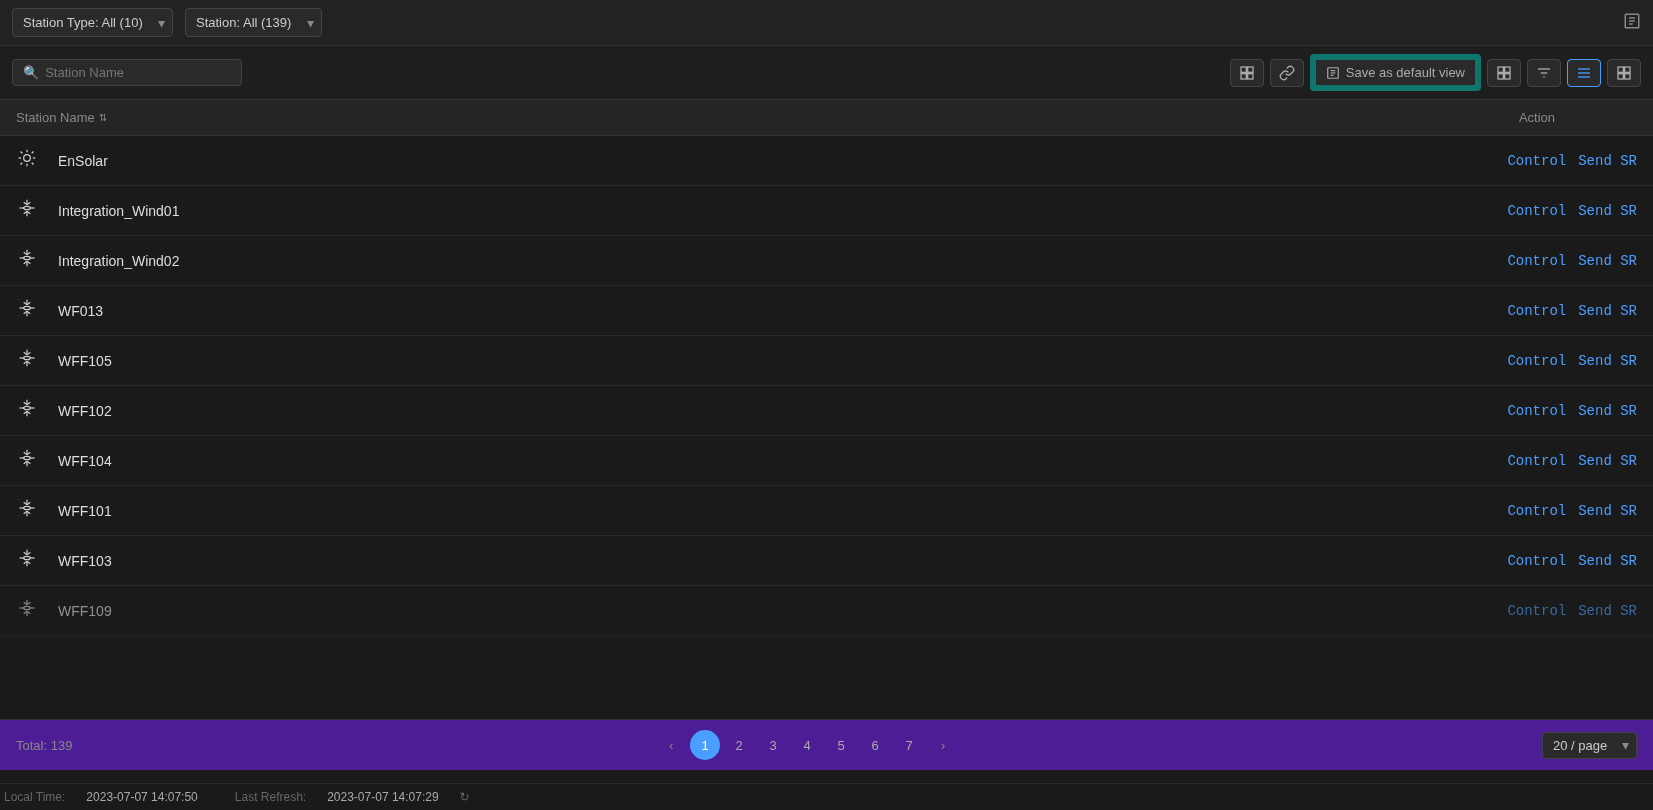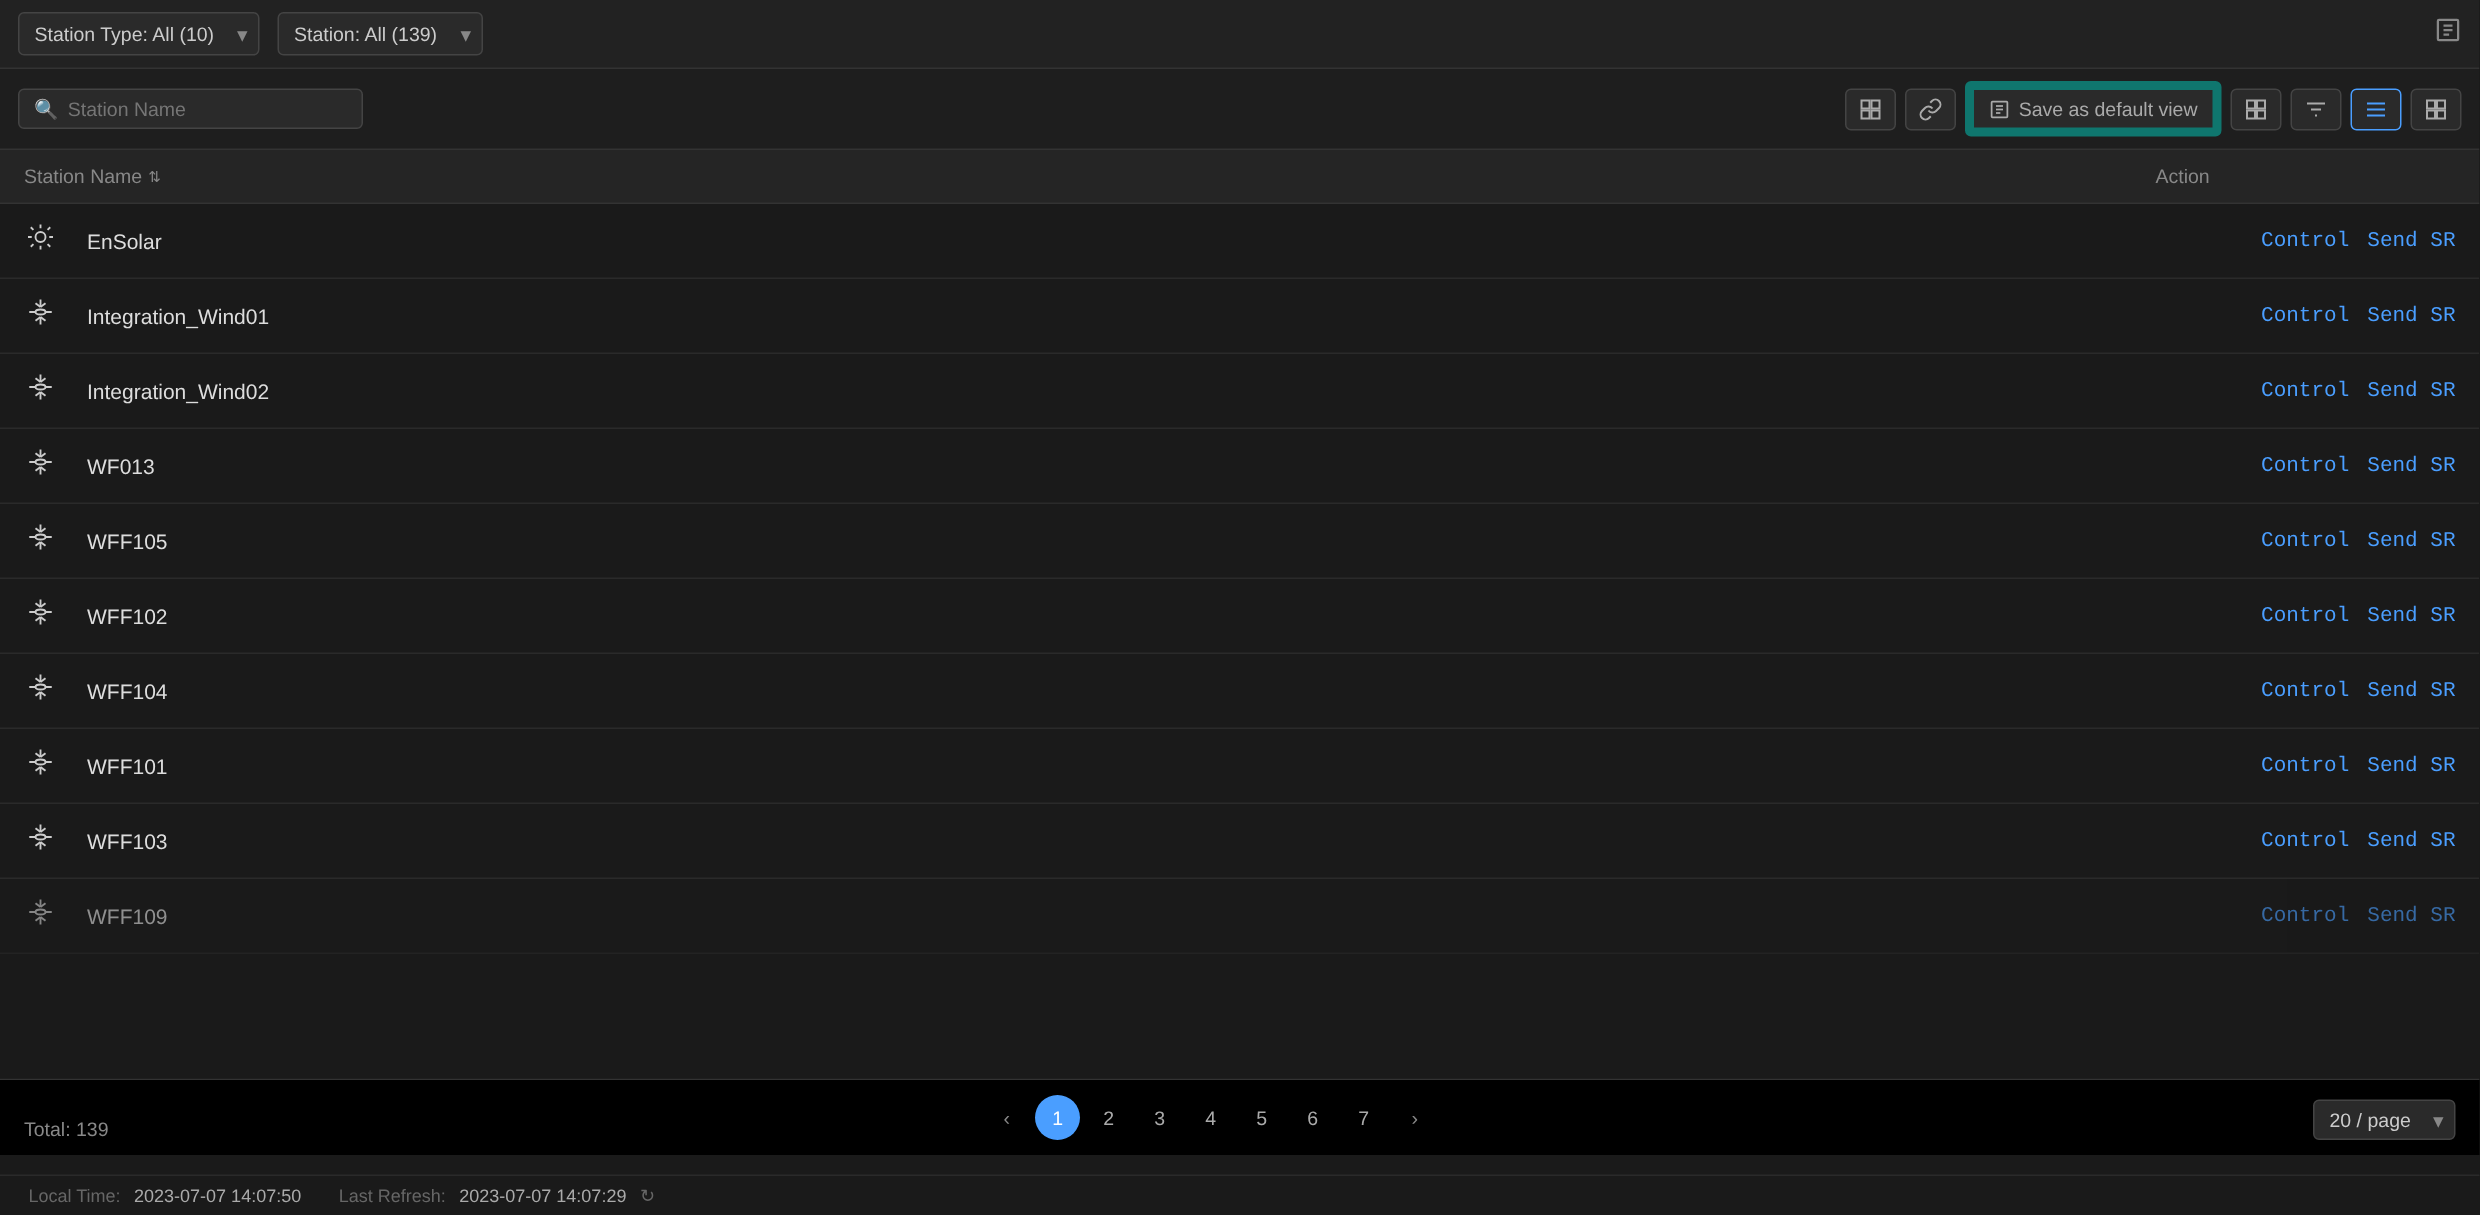--- a/index.html
+++ b/index.html
@@ -139,21 +139,21 @@
 
     .col-station-name {
       flex: 1;
       display: flex;
       align-items: center;
       gap: 4px;
     }
 
     .col-action {
       width: 200px;
-      text-align: left;
+      text-align: center;
     }
 
     .table-row {
       display: flex;
       align-items: center;
       padding: 12px 16px;
       border-bottom: 1px solid #2a2a2a;
       background: #1a1a1a;
     }
 
@@ -186,23 +186,23 @@
 
     .action-link {
       color: #4a9eff;
       cursor: pointer;
       font-size: 14px;
       text-decoration: none;
     }
 
     .pagination-bar {
       display: flex;
-      align-items: flex-end;
+      align-items: center;
       padding: 10px 16px;
-      background: #000000;
+      background: #4c1d95;
       border-top: 1px solid #333;
       position: absolute;
       bottom: 40px;
       left: 0;
       right: 0;
     }
 
     .total-count {
       color: #888;
       font-size: 13px;
@@ -270,30 +270,30 @@
       right: 8px;
       top: 50%;
       transform: translateY(-50%);
       color: #888;
       pointer-events: none;
     }
 
     .status-bar {
       display: flex;
       align-items: center;
-      padding: 6px 19px;
+      padding: 6px 4px;
       background: #1a1a1a;
       border-top: 1px solid #2a2a2a;
       position: absolute;
       bottom: 0;
       left: 0;
       right: 0;
       color: #666;
       font-size: 12px;
-      gap: 9px;
+      gap: 21px;
     }
 
     .status-bar span.value {
       color: #aaa;
     }
 
     .sort-icon {
       font-size: 10px;
       color: #888;
     }

